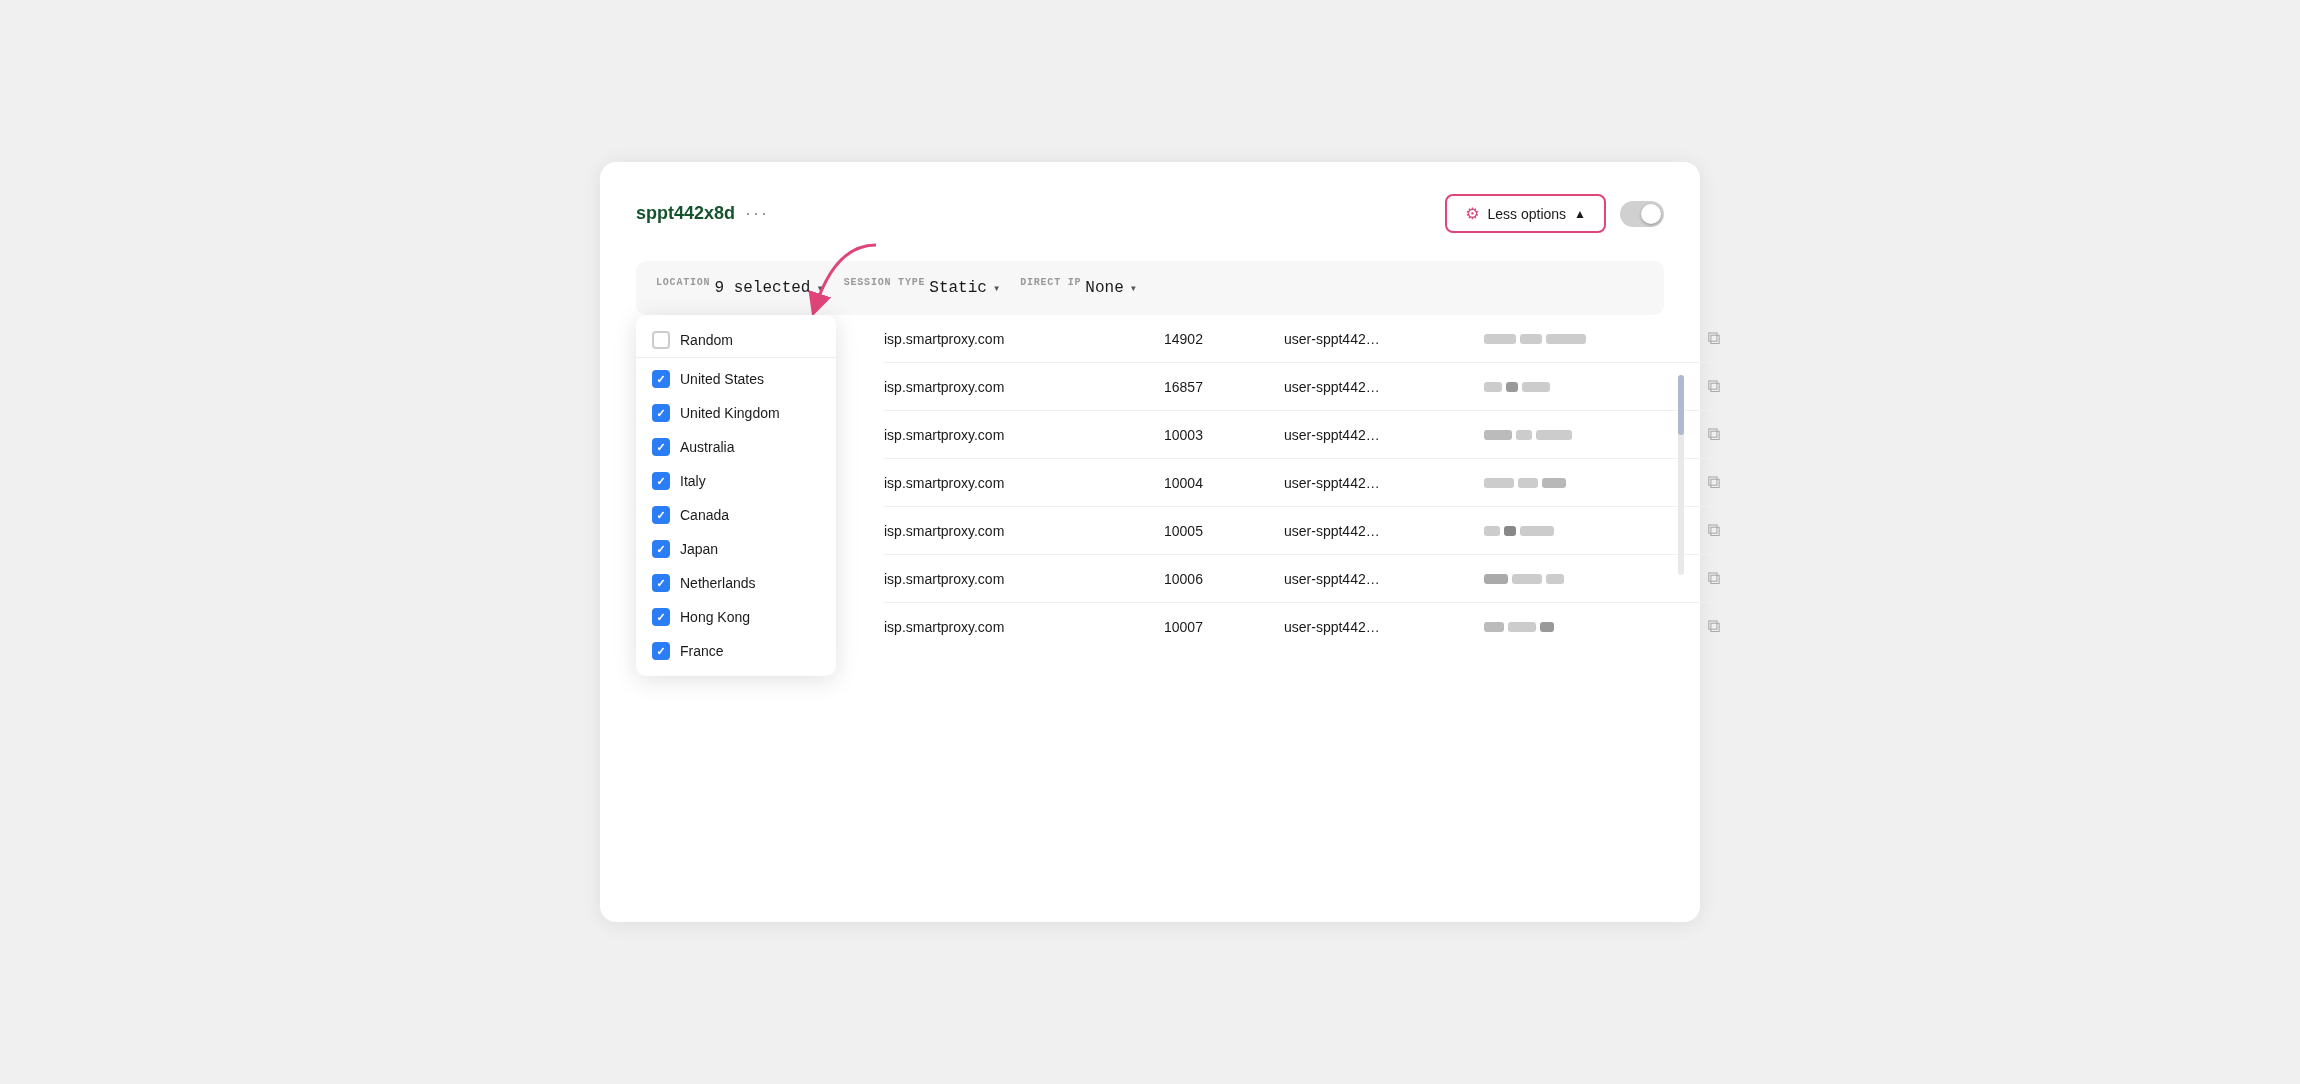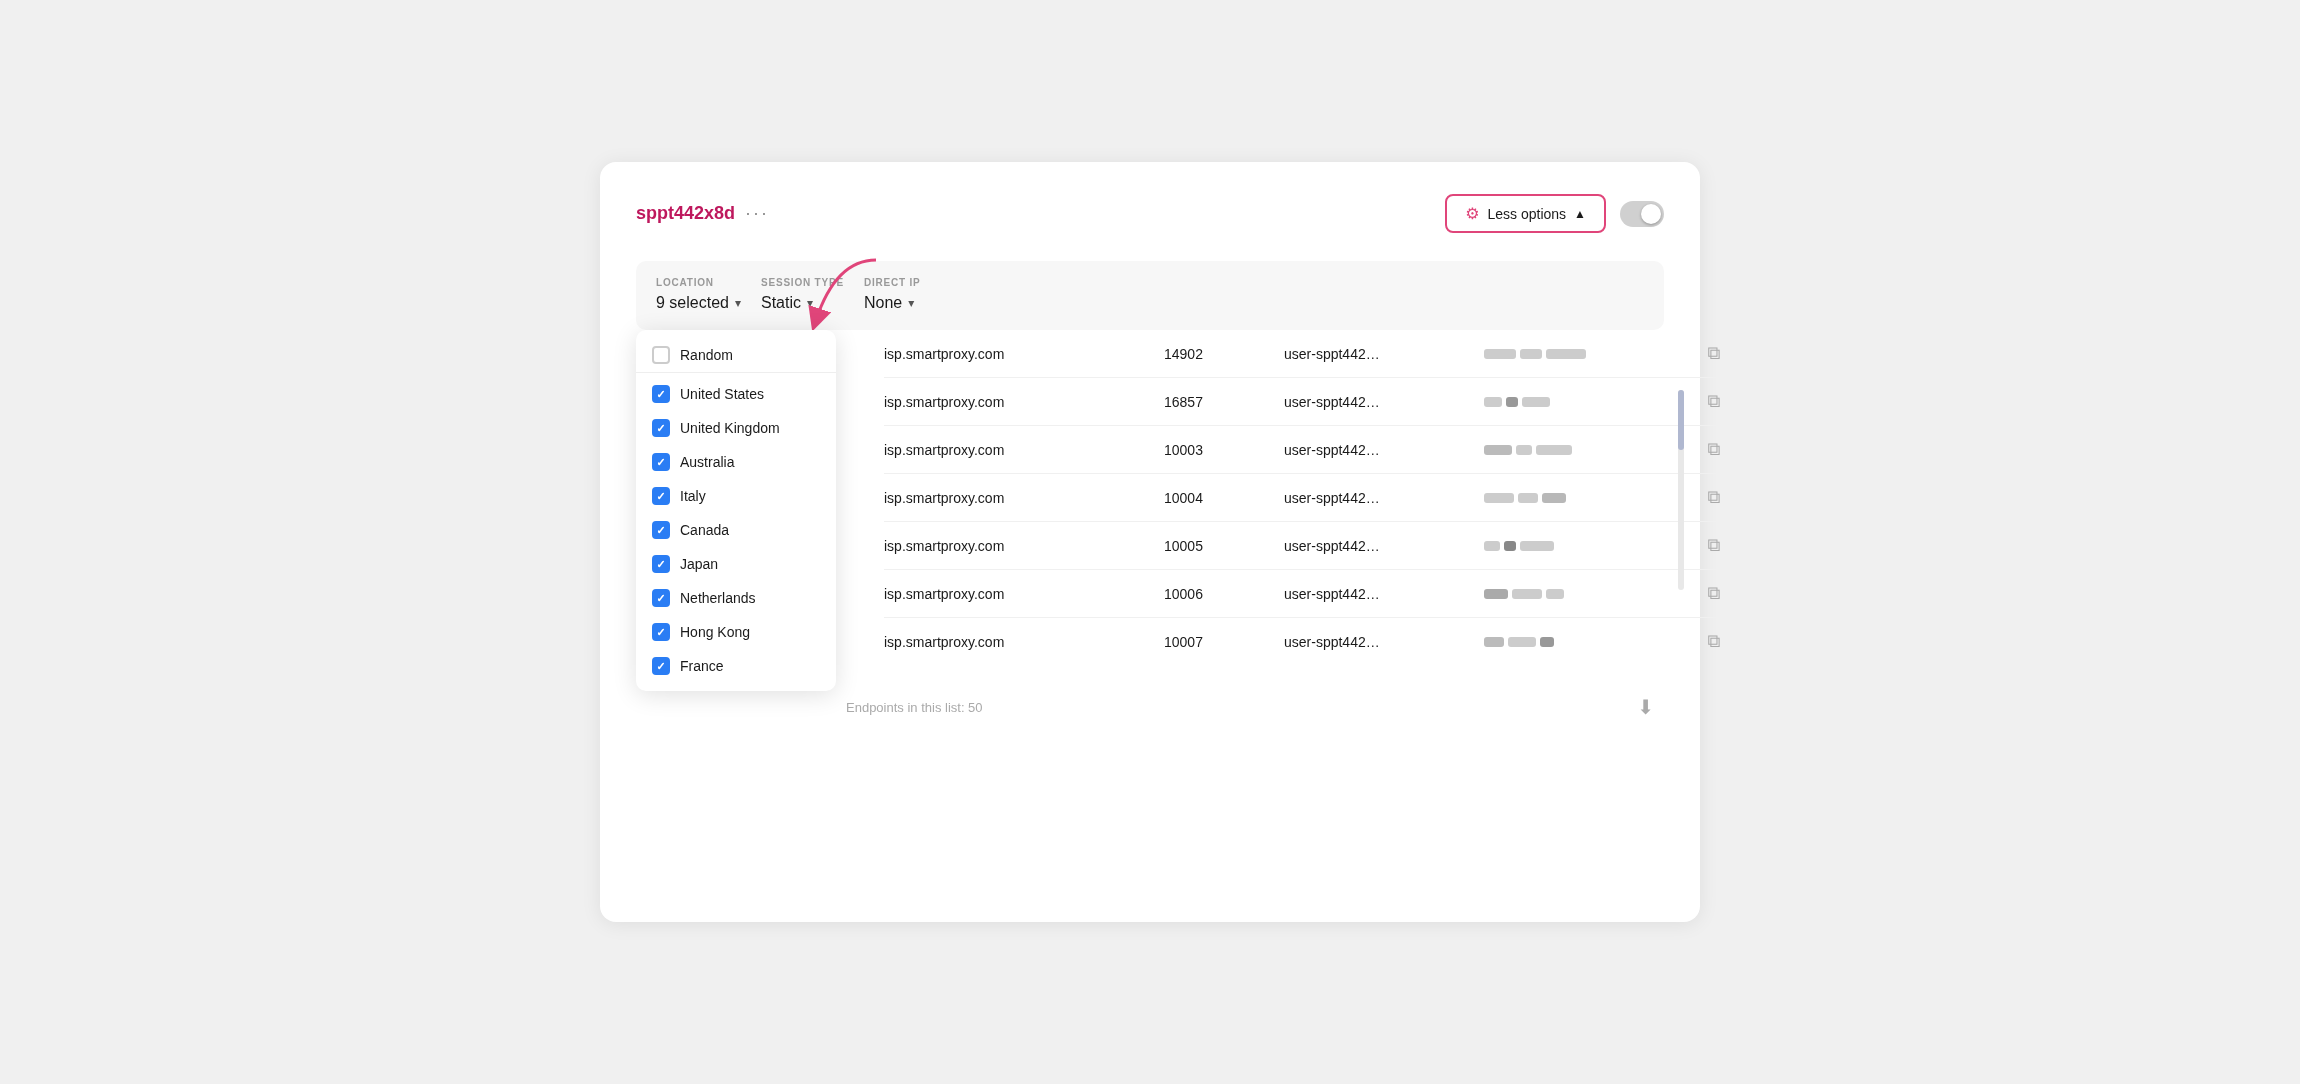--- a/index.html
+++ b/index.html
@@ -30,21 +30,21 @@
       margin-bottom: 28px;
     }
     .header-left {
       display: flex;
       align-items: center;
       gap: 10px;
     }
     .app-title {
       font-size: 18px;
       font-weight: 700;
-      color: #be185d;
+      color: #14532d;
     }
     .dots-icon {
       color: #888;
       font-size: 18px;
       letter-spacing: 2px;
       cursor: pointer;
     }
     .header-right {
       display: flex;
       align-items: center;
@@ -95,22 +95,23 @@
     .filter-bar {
       background: #f7f7f7;
       border-radius: 10px;
       padding: 16px 20px;
       display: flex;
       gap: 20px;
       margin-bottom: 0;
     }
     .filter-group {
       display: flex;
-      flex-direction: column;
+      flex-direction: row;
       gap: 4px;
+      font-family: Liberation Mono, monospace;
     }
     .filter-label {
       font-size: 10px;
       font-weight: 600;
       color: #999;
       letter-spacing: 0.8px;
       text-transform: uppercase;
     }
     .filter-dropdown {
       display: flex;
@@ -499,18 +500,14 @@
         </div>
       </div>
 
     </div>
 
     <div class="scrollbar-track">
       <div class="scrollbar-thumb"></div>
     </div>
   </div>
 
-  <div class="footer-area">
-    <span class="endpoints-text">Endpoints in this list: 50</span>
-    <span class="download-icon">⬇</span>
-  </div>
 
 </div>
 
 </body></html>

